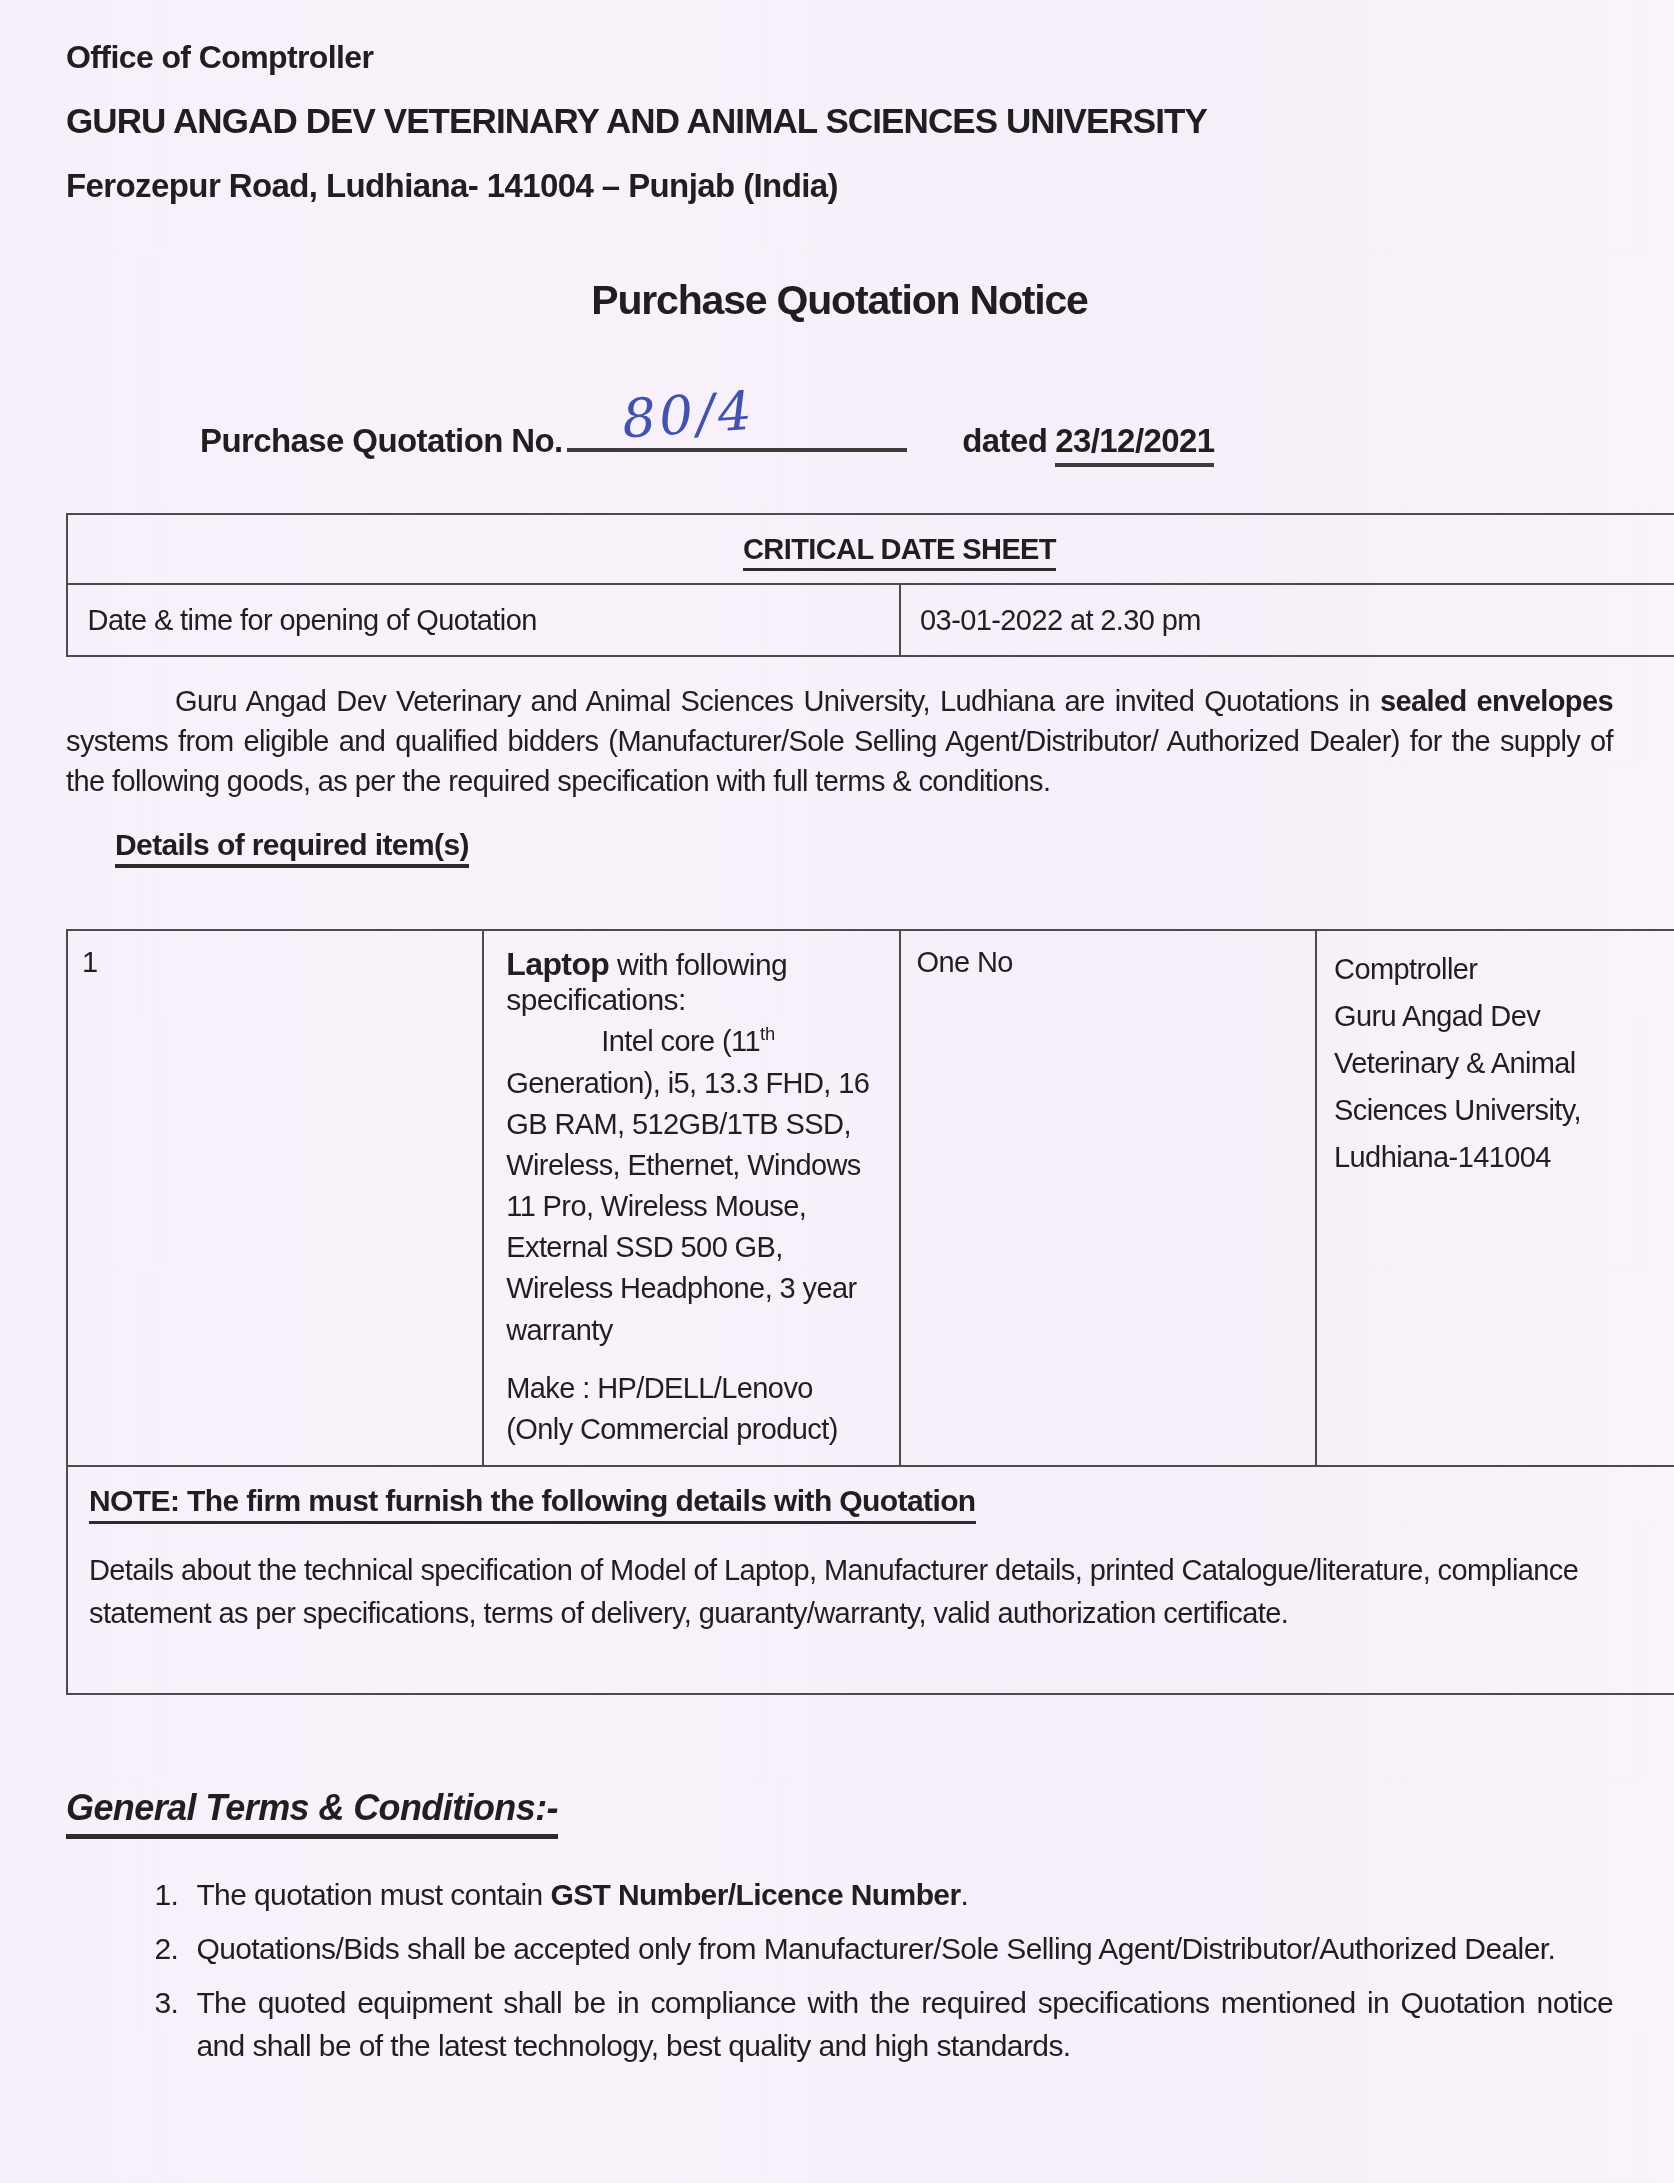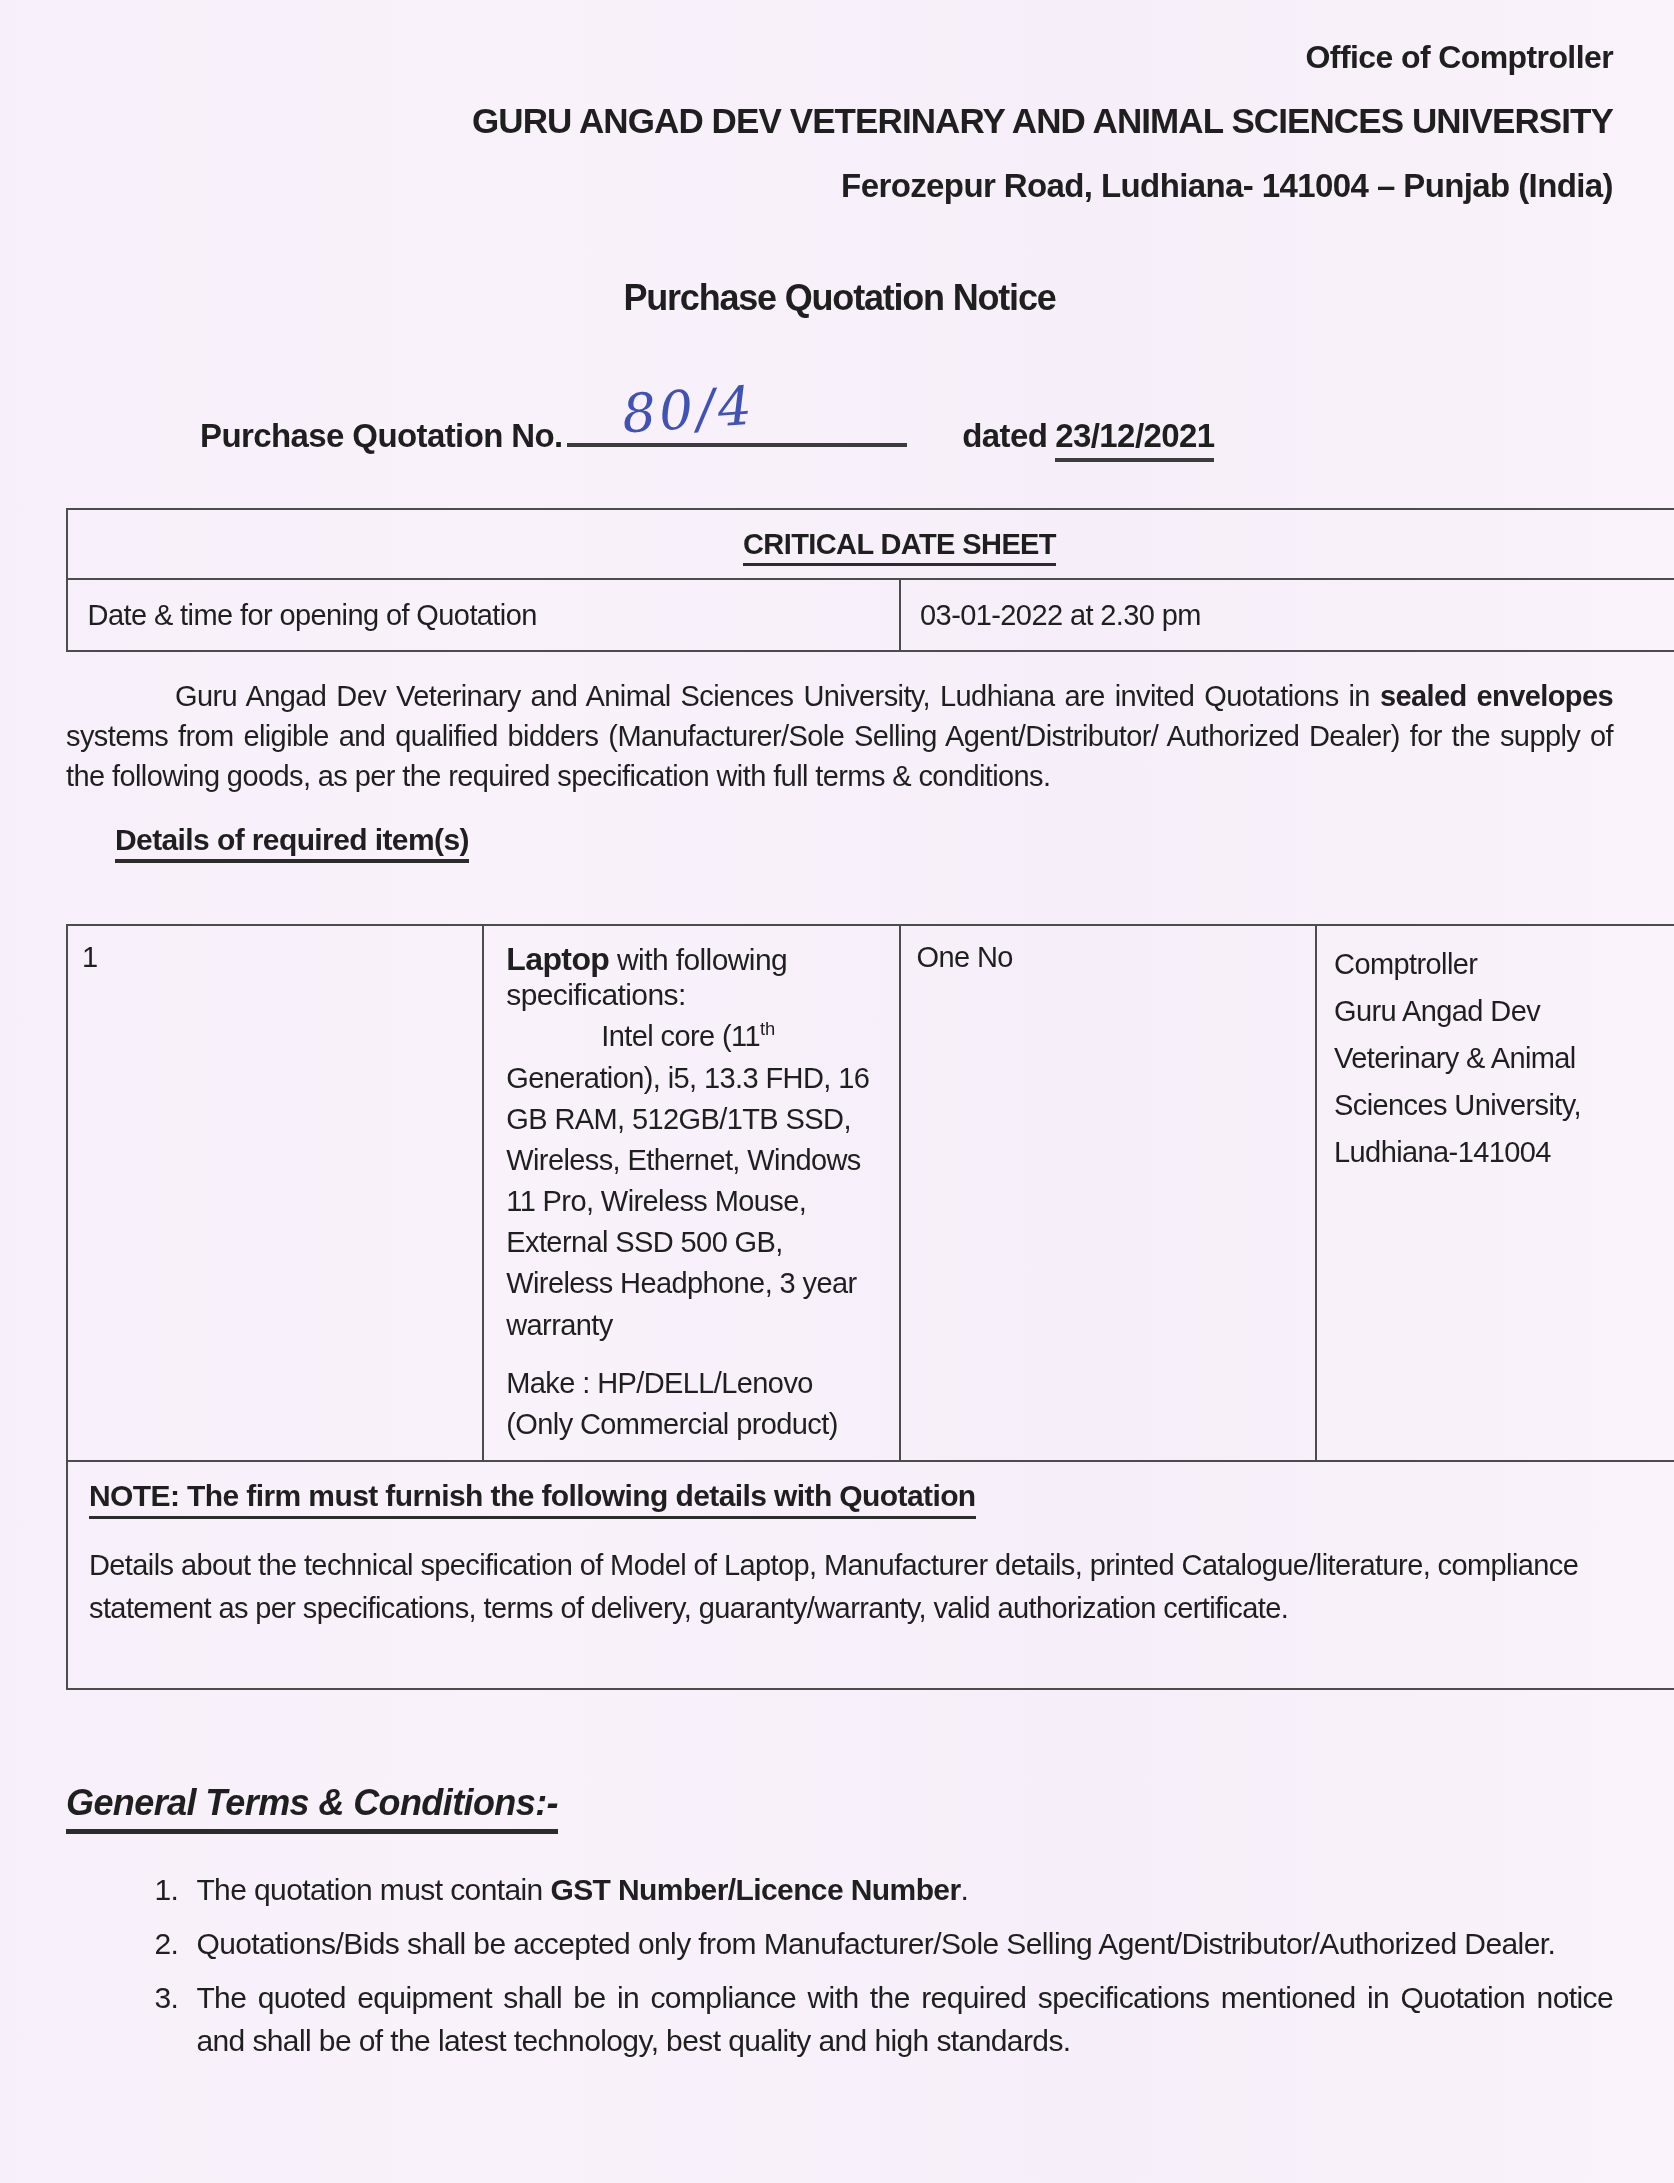--- a/index.html
+++ b/index.html
@@ -8,26 +8,26 @@
     width: 1674px; height: 2183px;
     background: linear-gradient(90deg, #f7eff9 0%, #f9f2fb 30%, #f6eef8 65%, #faf3fb 100%);
     font-family: "Liberation Sans", "DejaVu Sans", sans-serif;
     color: #1f1f1f;
     overflow: hidden;
     letter-spacing: -0.6px;
   }
   .page { padding: 33px 61px 0 66px; }
 
   
-  .hdr { text-align: right; font-weight: bold; }
+  .hdr { text-align: left; font-weight: bold; }
   .hdr1 { font-size: 32px; margin-top: 5.8px; }
   .hdr2 { font-size: 35px; margin-top: 25px; letter-spacing: -0.9px; }
   .hdr3 { font-size: 33px; margin-top: 26.5px; }
 
-  .doc-title { text-align: center; font-weight: bold; font-size: 36px; margin-top: 72px; letter-spacing: -1.2px; }
+  .doc-title { text-align: center; font-weight: bold; font-size: 41px; margin-top: 72px; letter-spacing: -1.2px; }
 
   
   .quote-line { margin-top: 88px; margin-left: 134px; font-size: 33px; font-weight: bold; white-space: nowrap; }
   .fill-line {
     display: inline-block; width: 340px; vertical-align: baseline;
     border-bottom: 4px solid #3c3c3c; position: relative; height: 40px; margin-left: 4.6px;
   }
   .handwritten {
     position: absolute; left: 55px; bottom: 3.5px;
     font-family: "DejaVu Serif", serif; font-style: italic;

